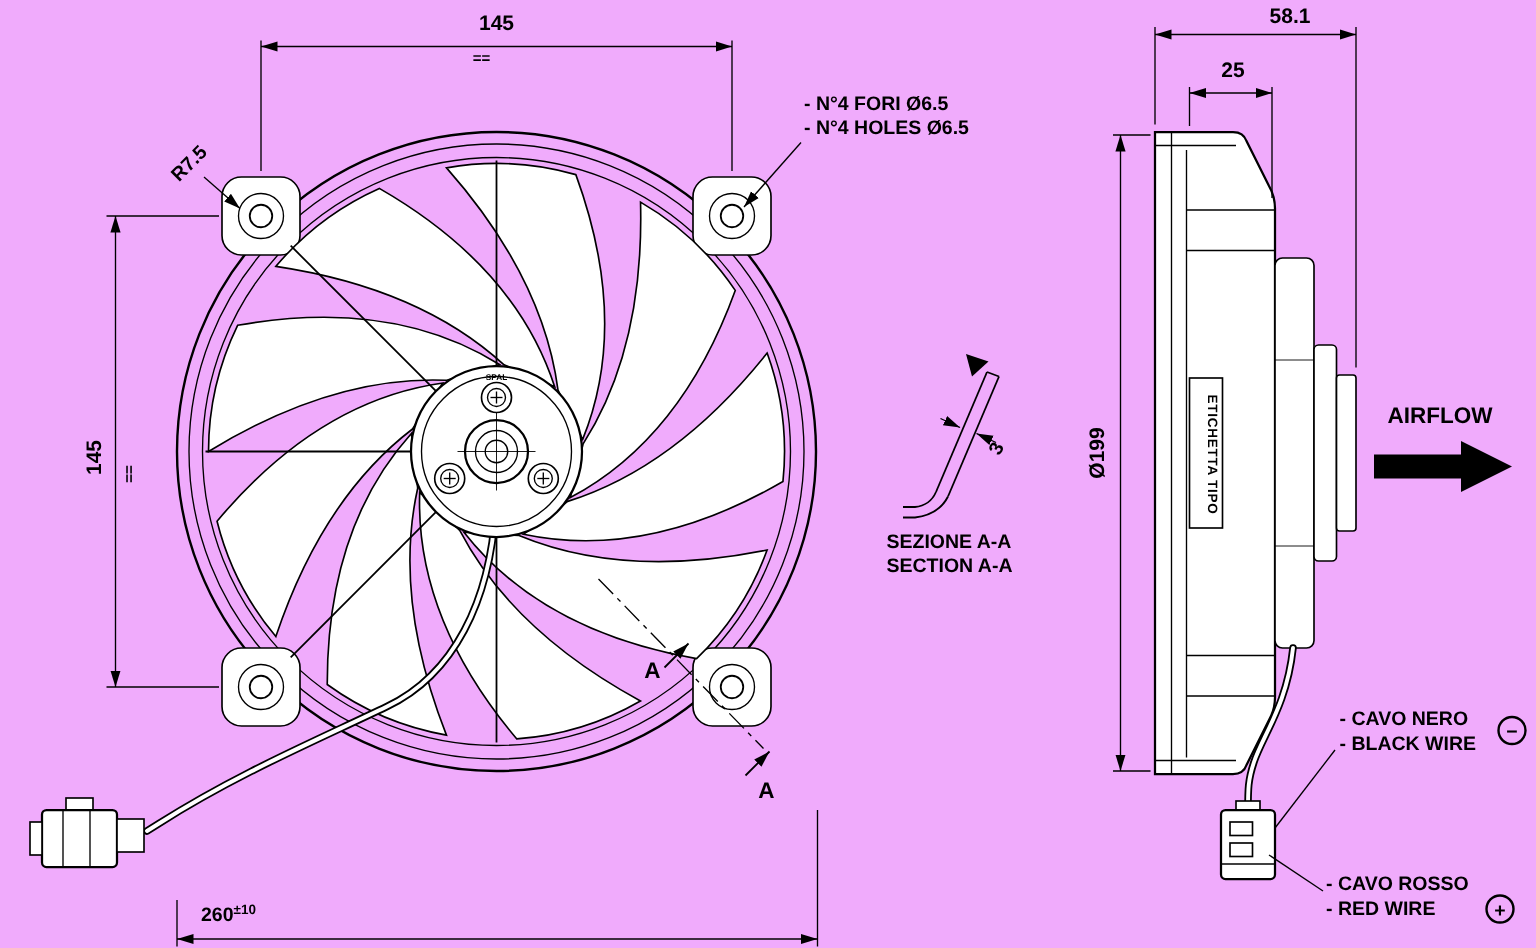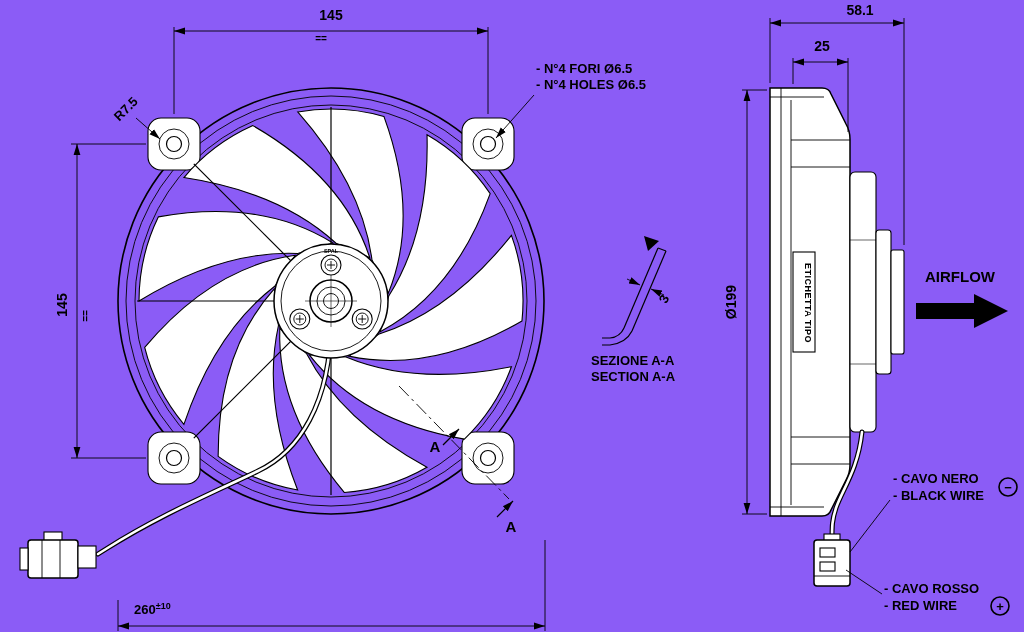--- a/index.html
+++ b/index.html
@@ -1,17 +1,17 @@
 <!DOCTYPE html>
 <html><head>
 <meta charset="utf-8">
 <style>
   *{box-sizing:border-box}
   html,body{margin:0;padding:0;background:#ffffff}
-  .sheet{position:relative;width:1024px;height:632px;background:#8b5cf6;overflow:hidden}
+  .sheet{position:relative;width:1024px;height:632px;background:#f0abfc;overflow:hidden}
   svg{display:block}
   text{font-family:"Liberation Sans",sans-serif;font-weight:700;fill:#000}
   .t5{font-size:5.5px}
   .t9{font-size:9px;letter-spacing:.5px}
   .t10{font-size:10px}
   .t13{font-size:13px}
   .t14{font-size:14px}
   .t15{font-size:15px}
   .ln{stroke:#000;fill:none}
   .w16{stroke-width:1.6}

